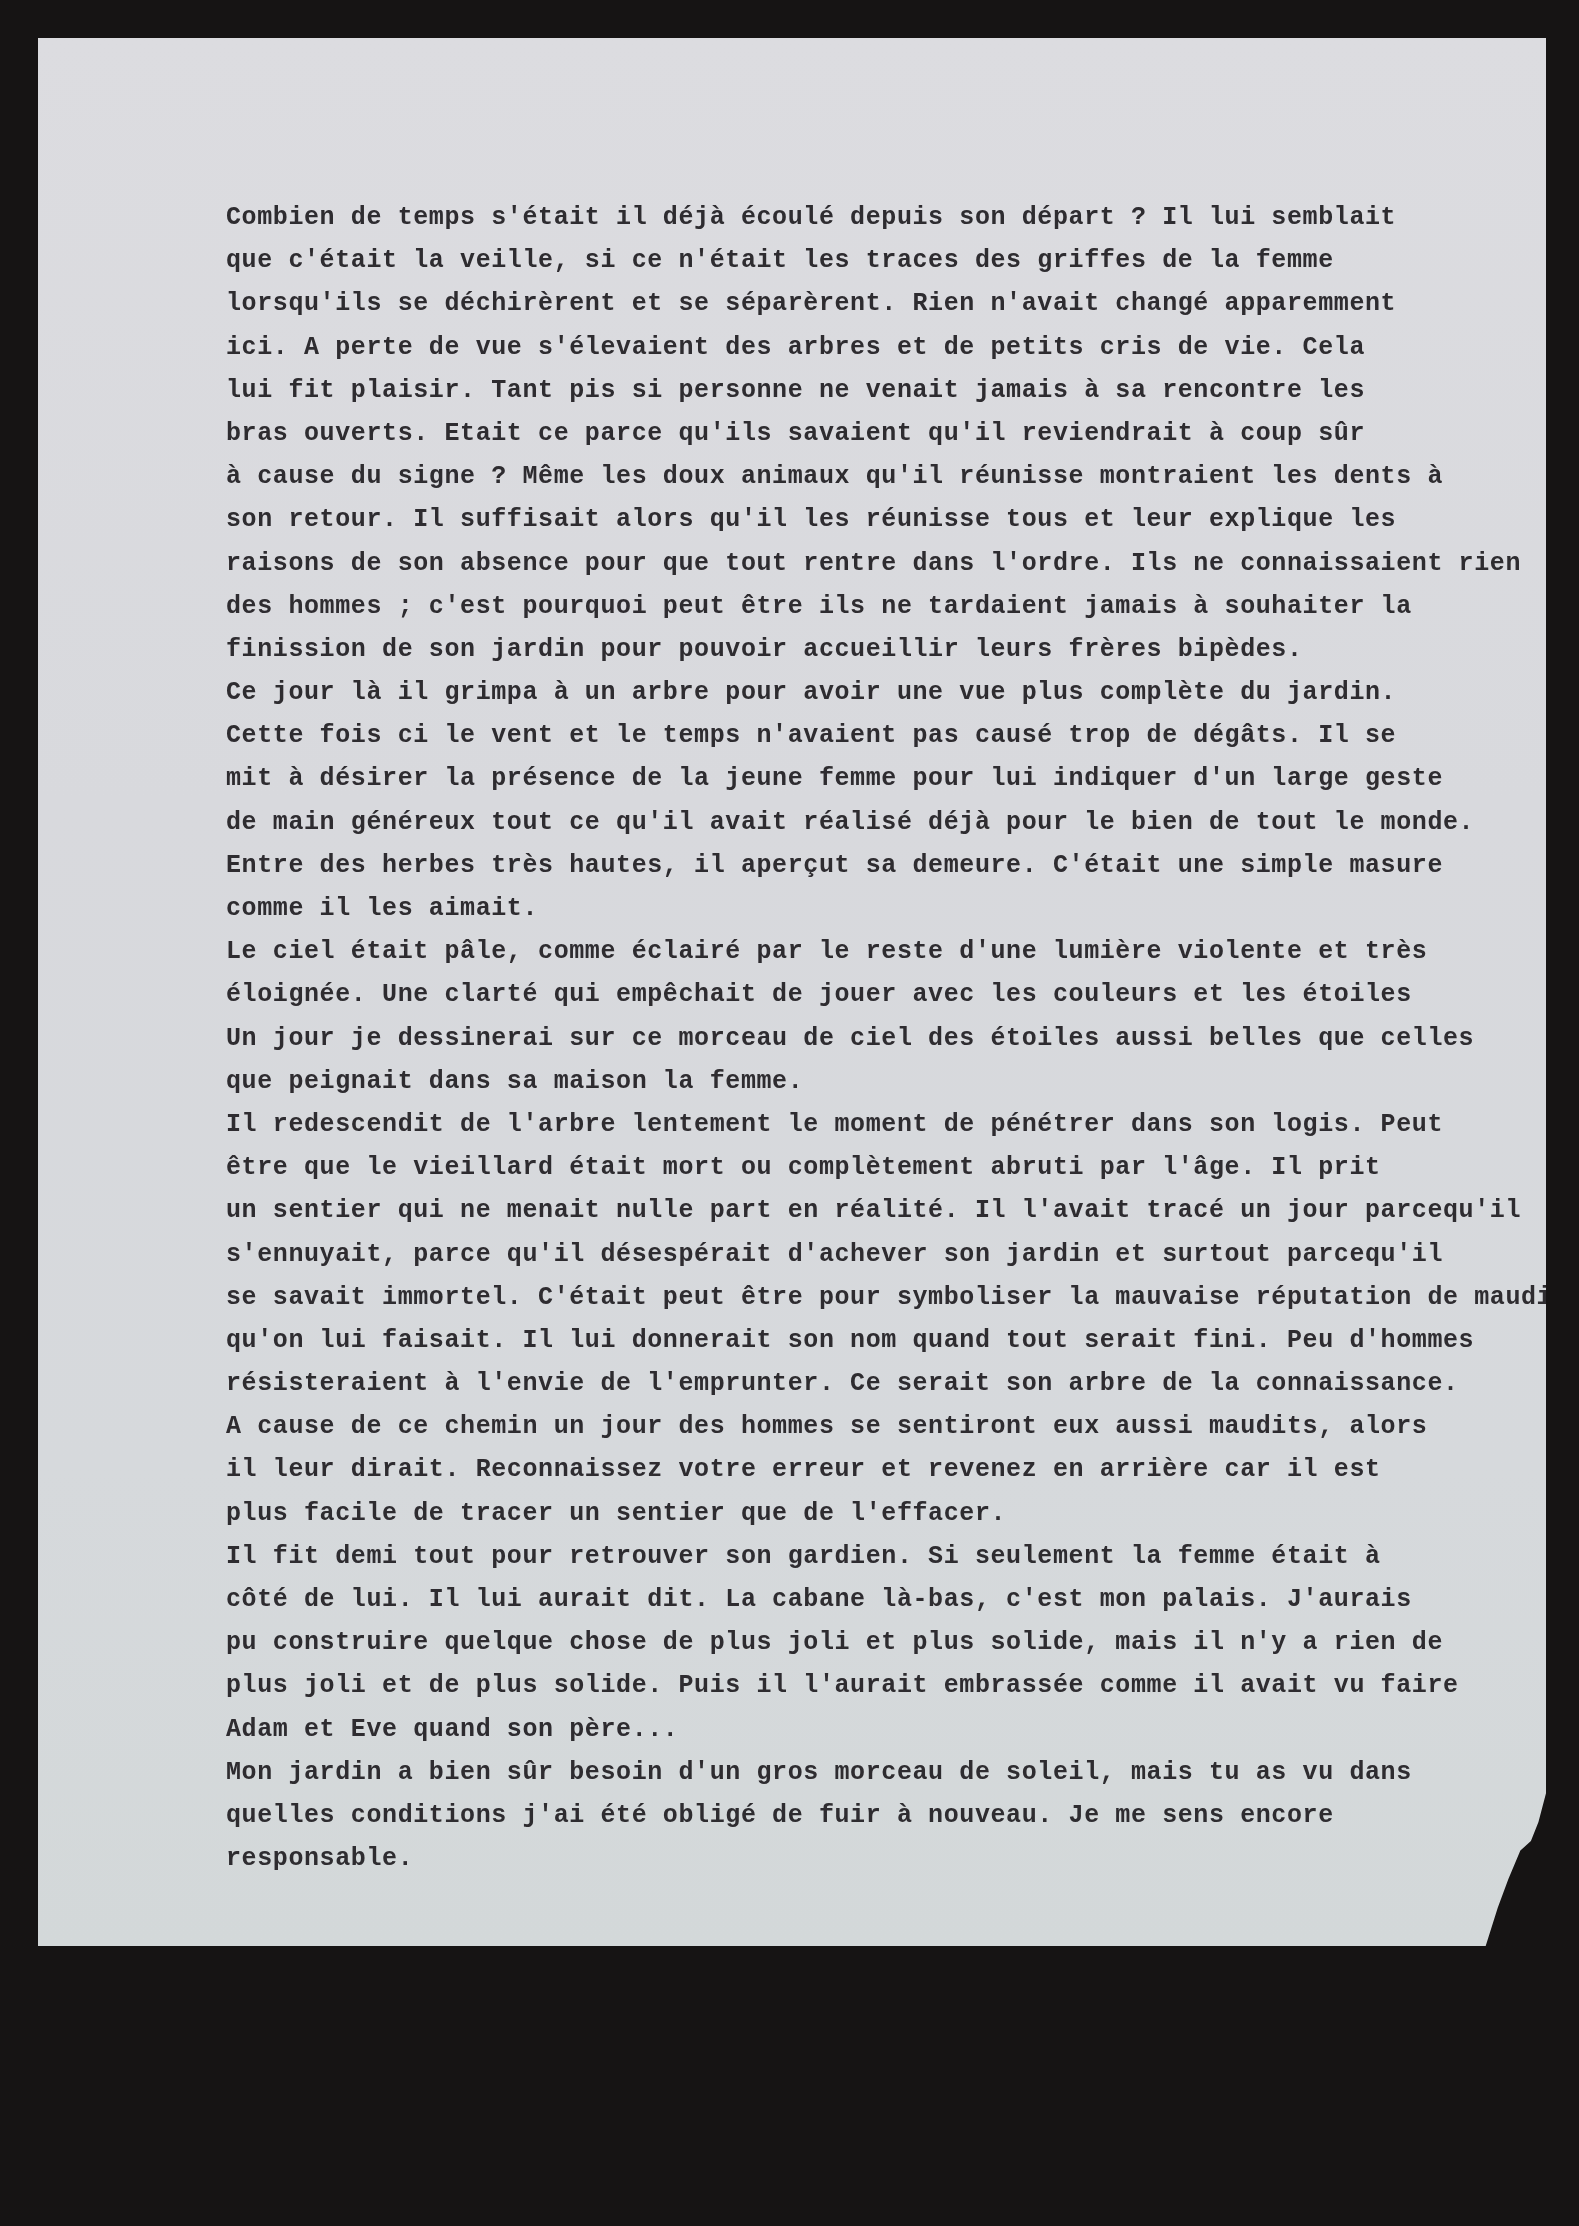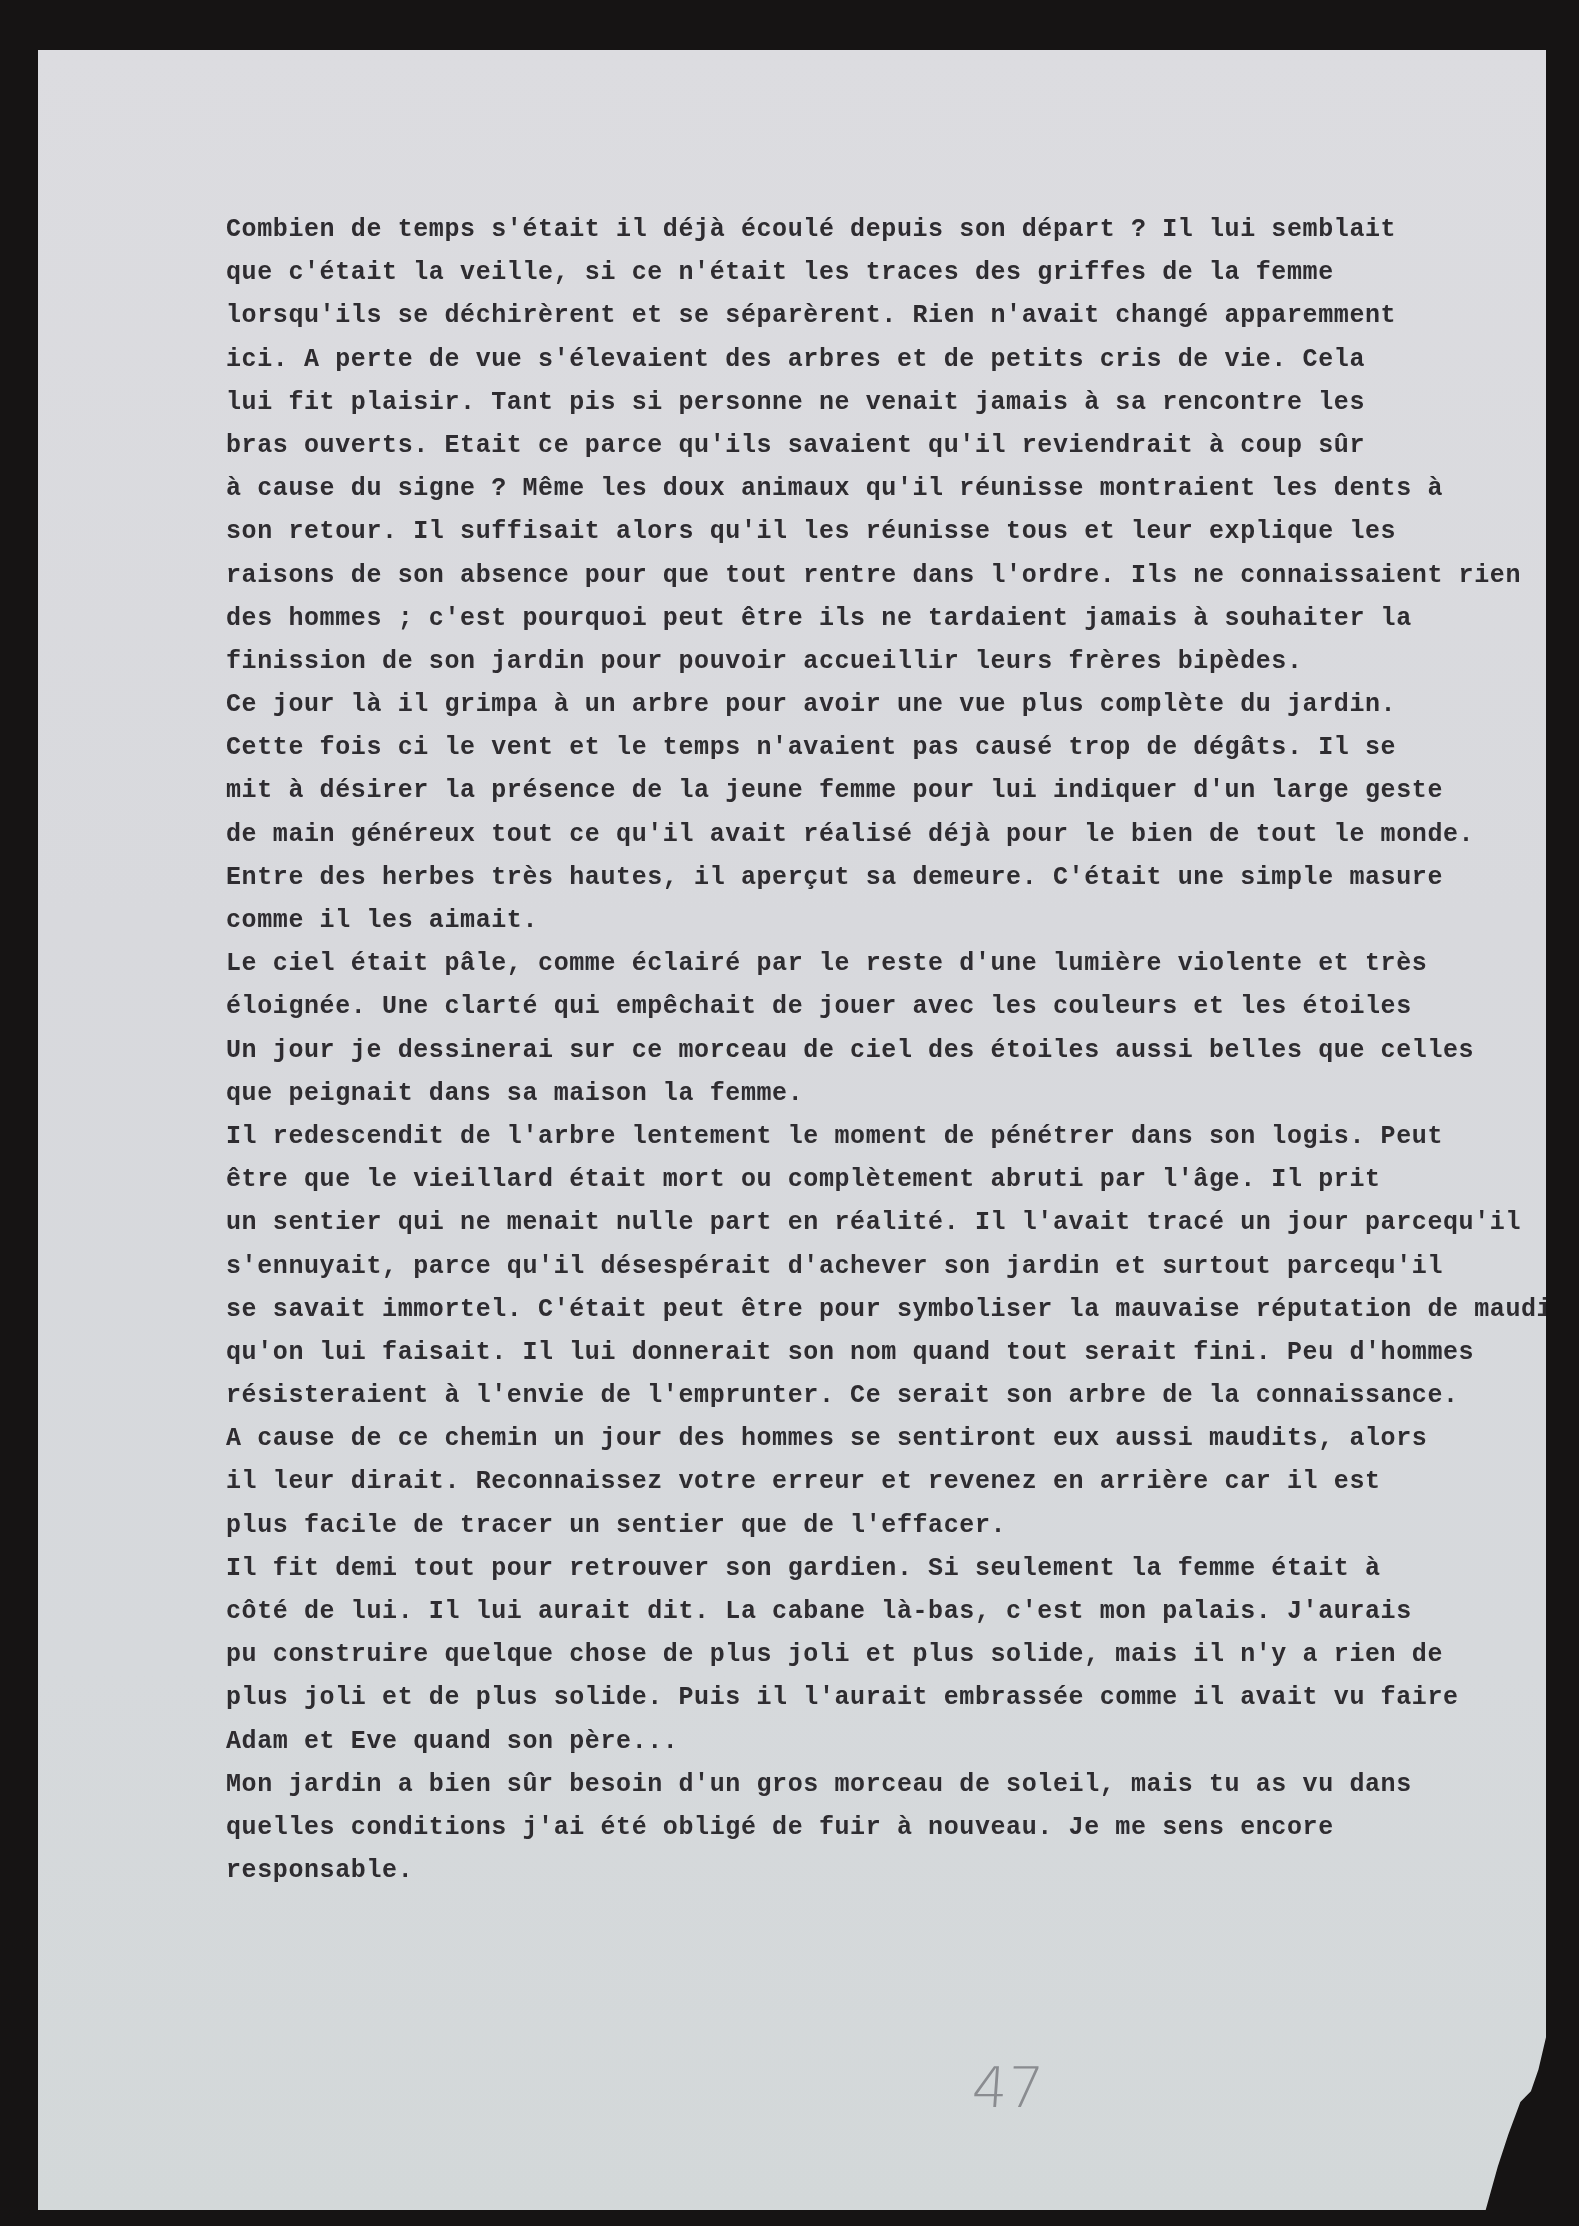--- a/index.html
+++ b/index.html
@@ -6,23 +6,23 @@
     margin: 0;
     padding: 0;
     width: 1579px;
     height: 2226px;
     background: #161414;
     overflow: hidden;
   }
   .page {
     position: absolute;
     left: 38px;
-    top: 50px;
+    top: 38px;
     width: 1508px;
-    height: 2160px;
+    height: 1908px;
     background: linear-gradient(180deg, #dcdce0 0%, #d8d9dd 40%, #d6d9dc 75%, #d3d8d9 100%);
     box-shadow: 0 0 2px #000;
     clip-path: polygon(0 0, 100% 0, 100% 92%, 99.5% 93.5%, 99% 94.5%, 98.3% 95%, 97.5% 96.5%, 96.8% 98%, 96% 100%, 0 100%);
   }
   .text-block {
     position: absolute;
     left: 188px;
     top: 158px;
     width: 1380px;
   }

